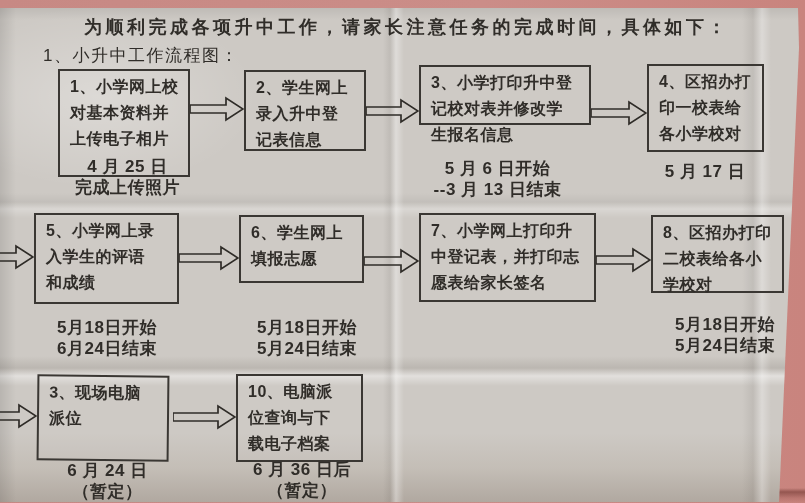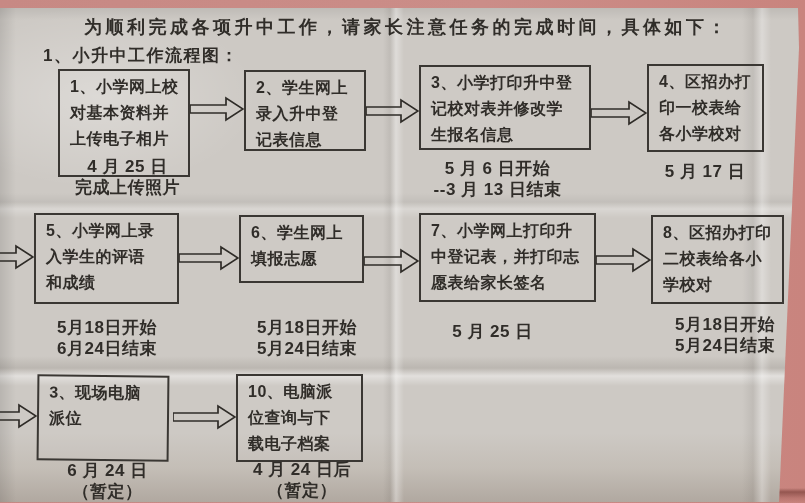--- a/index.html
+++ b/index.html
@@ -29,21 +29,21 @@
       #cdc9c4;
     box-shadow:8px 3px 10px rgba(80,38,33,0.35);
   }
   .ink{color:#302d29;}
   .intro{
     position:absolute;left:84px;top:7px;width:700px;
     font-size:18px;font-weight:600;letter-spacing:3.5px;line-height:24px;
   }
   .section-title{
     position:absolute;left:43px;top:36px;
-    font-size:17px;font-weight:700;letter-spacing:1.5px;
+    font-size:17px;font-weight:400;letter-spacing:1.5px;
   }
   .fbox{
     position:absolute;border:2px solid #3a3733;
     font-size:16px;font-weight:600;line-height:26px;
     padding:3px 0 0 10px;letter-spacing:0.5px;
     box-sizing:border-box;background:rgba(255,255,255,0.03);
   }
   .pre{white-space:pre-line;}
   .fdate{
     position:absolute;text-align:center;
@@ -64,21 +64,21 @@
     <div class="fbox ink" style="left:58px;top:61px;width:132px;height:108px">
       <span class="pre">1、小学网上校
 对基本资料并
 上传电子相片</span>
     </div>
     <div class="fbox ink" style="left:244px;top:62px;width:122px;height:81px">
       <span class="pre">2、学生网上
 录入升中登
 记表信息</span>
     </div>
-    <div class="fbox ink" style="left:419px;top:57px;width:172px;height:85px">
+    <div class="fbox ink" style="left:419px;top:57px;width:172px;height:60px">
       <span class="pre">3、小学打印升中登
 记校对表并修改学
 生报名信息</span>
     </div>
     <div class="fbox ink" style="left:647px;top:56px;width:117px;height:88px">
       <span class="pre">4、区招办打
 印一校表给
 各小学校对</span>
     </div>
 
@@ -95,47 +95,46 @@
     </div>
     <div class="fbox ink" style="left:239px;top:207px;width:125px;height:68px">
       <span class="pre">6、学生网上
 填报志愿</span>
     </div>
     <div class="fbox ink" style="left:419px;top:205px;width:177px;height:89px">
       <span class="pre">7、小学网上打印升
 中登记表，并打印志
 愿表给家长签名</span>
     </div>
-    <div class="fbox ink" style="left:651px;top:207px;width:133px;height:89px">
+    <div class="fbox ink" style="left:651px;top:207px;width:133px;height:78px">
       <span class="pre">8、区招办打印
 二校表给各小
 学校对</span>
     </div>
 
     <div class="fdate ink pre" style="left:28px;top:309px;width:158px">5月18日开始
 6月24日结束</div>
     <div class="fdate ink pre" style="left:228px;top:309px;width:158px">5月18日开始
 5月24日结束</div>
-    <div class="fdate ink pre" style="left:420px;top:313px;width:145px">5 月 25 日</div>
     <div class="fdate ink pre" style="left:645px;top:306px;width:160px">5月18日开始
 5月24日结束</div>
 
     <div class="fbox ink tilt" style="left:37px;top:367px;width:132px;height:86px">
       <span class="pre">3、现场电脑
 派位</span>
     </div>
     <div class="fbox ink" style="left:236px;top:366px;width:127px;height:88px">
       <span class="pre">10、电脑派
 位查询与下
 载电子档案</span>
     </div>
 
     <div class="fdate ink pre" style="left:40px;top:452px;width:135px">6 月 24 日
 （暂定）</div>
-    <div class="fdate ink pre" style="left:222px;top:451px;width:160px">4 月 24 日后
+    <div class="fdate ink pre" style="left:222px;top:451px;width:160px">6 月 36 日后
 （暂定）</div>
 
     <svg class="arrow" style="left:190px;top:88px" width="54" height="26">
       <polygon points="0,9 36,9 36,2 53,13 36,24 36,17 0,17" fill="none" stroke="#2f2c28" stroke-width="1.7"></polygon>
     </svg>
     <svg class="arrow" style="left:366px;top:90px" width="53" height="26">
       <polygon points="0,9 35,9 35,2 52,13 35,24 35,17 0,17" fill="none" stroke="#2f2c28" stroke-width="1.7"></polygon>
     </svg>
     <svg class="arrow" style="left:591px;top:92px" width="56" height="26">
       <polygon points="0,9 38,9 38,2 55,13 38,24 38,17 0,17" fill="none" stroke="#2f2c28" stroke-width="1.7"></polygon>

